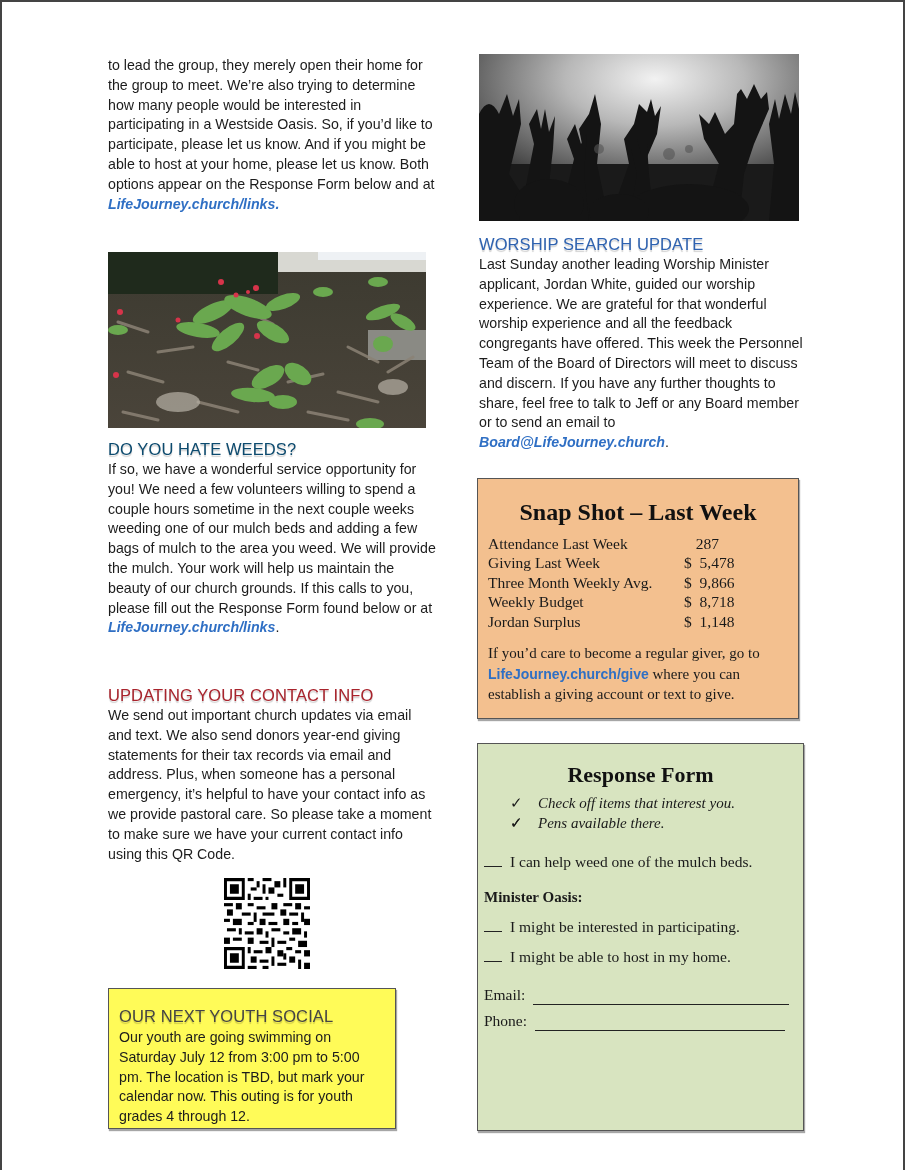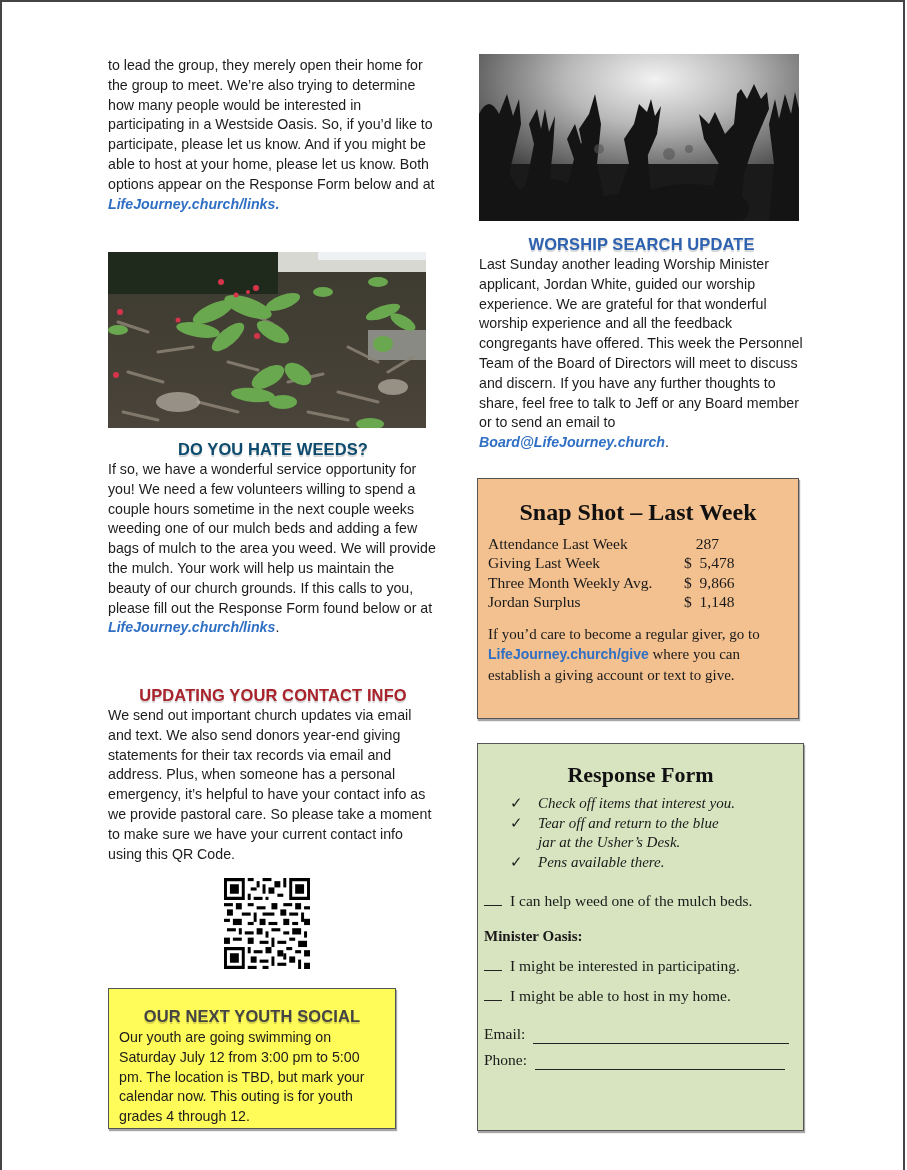--- a/index.html
+++ b/index.html
@@ -10,23 +10,22 @@
   .page-frame {
     position: absolute; left: 0; top: 0; width: 905px; height: 1170px;
     border-left: 2px solid #444; border-right: 2px solid #444; border-top: 2px solid #444;
     box-sizing: border-box; pointer-events: none;
   }
   .col { position: absolute; }
   .body-text { font-size: 14.2px; line-height: 19.8px; color: #1c1c1c; margin: 0; }
   .link { color: #2f6fc4; font-weight: bold; font-style: italic; }
   .link-plain { color: #2f6fc4; font-weight: bold; }
   .heading {
-    font-weight: bold; font-size: 16.5px; letter-spacing: 0.1px; margin: 0;
+    font-weight: normal; font-size: 16.5px; letter-spacing: 0.1px; margin: 0;
     text-shadow: 0 2px 1px rgba(0,0,0,0.18);
-    text-align: center;
   }
   .h-gray { color: #0c4a6e; }
   .h-red { color: #a8232c; }
   .h-blue { color: #2e62b0; }
 
   
   .photo { position: absolute; overflow: hidden; }
   .photo svg { display: block; }
 
   
@@ -269,33 +268,37 @@
         </tr>
         <tr>
           <td class="label">Giving Last Week</td>
           <td class="val">$  5,478</td>
         </tr>
         <tr>
           <td class="label">Three Month Weekly Avg.</td>
           <td class="val">$  9,866</td>
         </tr>
         <tr>
+          <td class="label">Weekly Budget</td>
+          <td class="val">$  8,718</td>
+        </tr>
+        <tr>
           <td class="label">Jordan Surplus</td>
           <td class="val">$  1,148</td>
         </tr>
       </tbody>
   </table>
   <p class="snap-foot"><span>If you’d care to become a regular giver, go to</span> <a class="link-plain">LifeJourney.church/give</a> <span>where you can establish a giving account or text to give.</span></p>
 </div>
 
 <div class="box green-box">
   <div class="rf-title">Response Form</div>
   <ul class="rf-list">
     <li><span class="check">✓</span><span>Check off items that interest you.</span></li>
-    <li style="padding-right:60px;"><span class="check">✓</span><span>Tear off and return to the blue jar at the Usher’s Desk.</span></li>
+    <li style="padding-right:60px;"><span class="check">✓</span></li>
     <li><span class="check">✓</span><span>Pens available there.</span></li>
   </ul>
 
   <p class="rf-line" style="margin-top:19px;"><span class="blank"></span><span>I can help weed one of the mulch beds.</span></p>
   <p class="rf-line rf-bold" style="margin-top:15px; font-size:15px;">Minister Oasis:</p>
   <p class="rf-line" style="margin-top:10px;"><span class="blank"></span><span>I might be interested in participating.</span></p>
   <p class="rf-line" style="margin-top:10px;"><span class="blank"></span><span>I might be able to host in my home.</span></p>
 
   <div style="margin-top:18px;">
     <div class="rf-line rf-field" style="margin-bottom:6px;">

